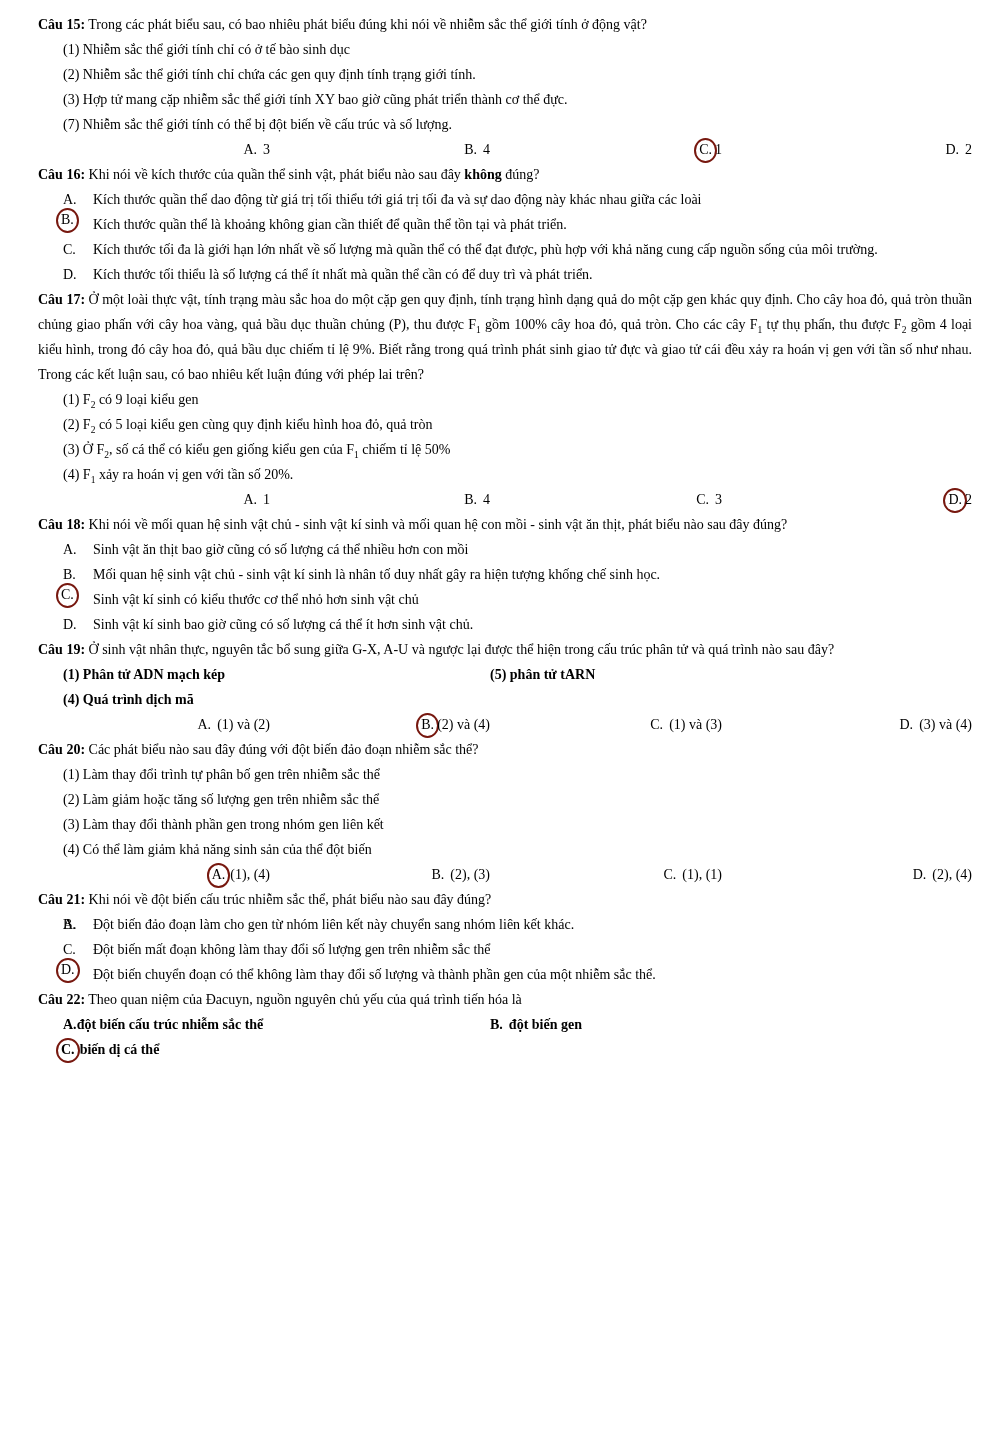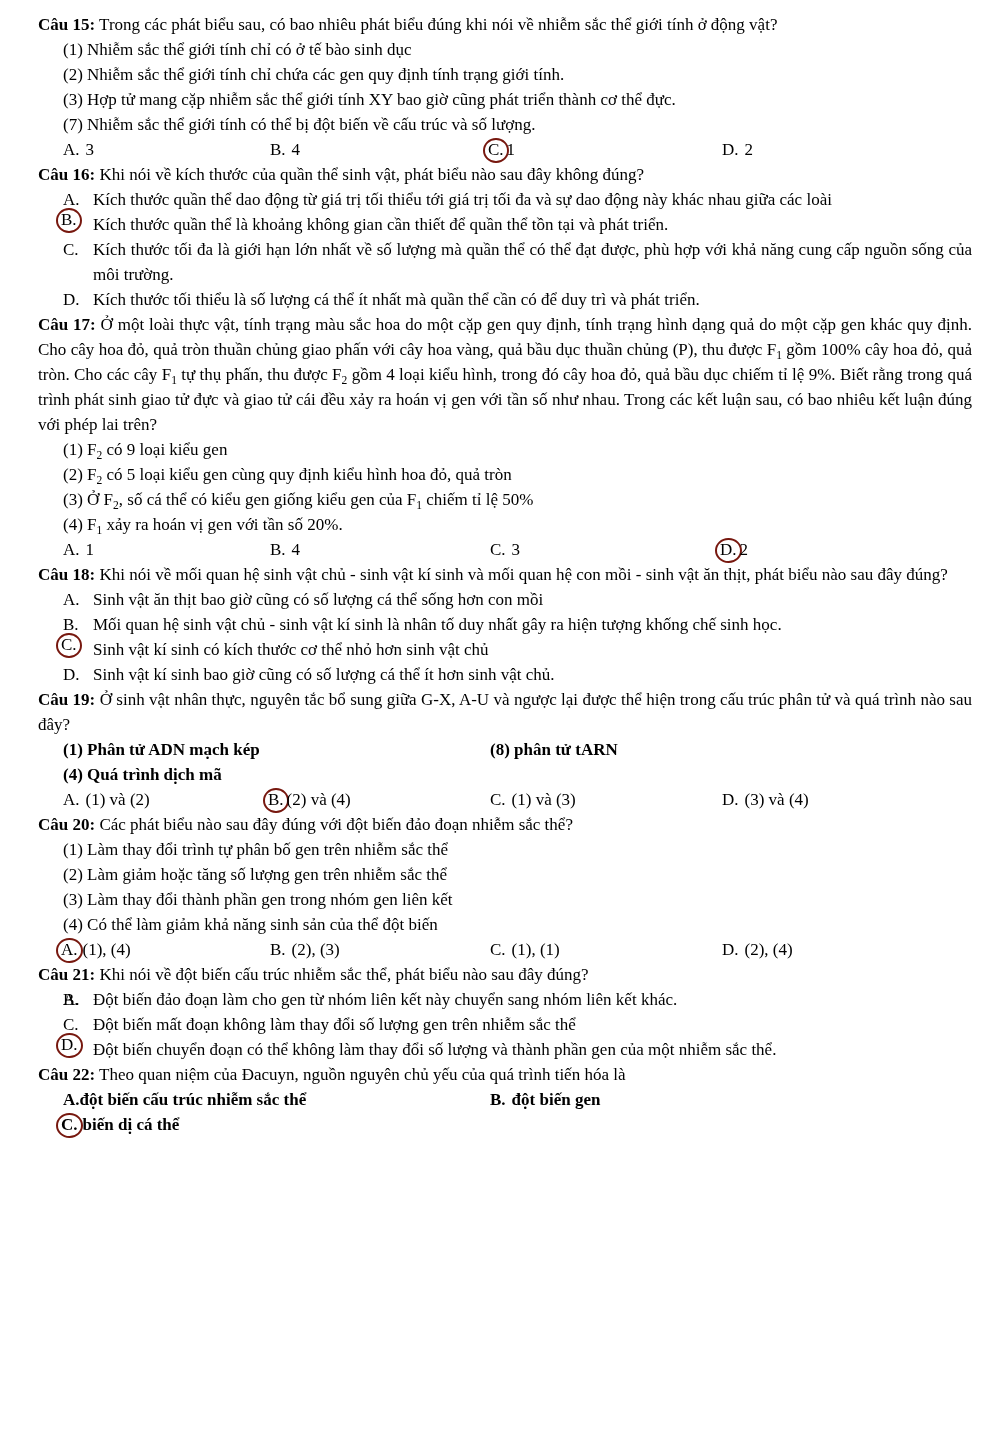--- a/index.html
+++ b/index.html
@@ -1,30 +1,30 @@
 <!DOCTYPE html>
 <html><head>
 <meta charset="utf-8">
 <style>
   html,body{margin:0;padding:0;background:#ffffff;}
   .page{
     width:1000px;min-height:1442px;box-sizing:border-box;
     padding:12px 28px 0 38px;
     font-family:"Liberation Serif","DejaVu Serif",serif;
-    font-size:17px;line-height:25px;color:#000;
+    font-size:14px;line-height:25px;color:#000;
   }
   .question{margin:0;}
   .stem{margin:0;text-align:justify;}
   .qlabel{font-weight:bold;}
-  .bold{font-weight:normal;}
+  .bold{font-weight:bold;}
   .statements{margin:0;}
   .statement{padding-left:25px;}
   .opt{position:relative;padding-left:55px;text-align:justify;}
   .opt-letter{position:absolute;left:25px;top:0;}
-  .ansrow{display:grid;grid-template-columns:207px 220px 232px 1fr;padding-left:25px;}
+  .ansrow{display:grid;grid-template-columns:207px 220px 232px 1fr;padding-left:25px;text-align:right;}
   .ltr{margin-right:6px;}
   .grid2{display:grid;grid-template-columns:427px 1fr;padding-left:25px;font-weight:bold;}
   .circled{
     display:inline-block;
     border:2.5px solid #77180f;
     border-radius:50%;
     padding:0 3px 1px 3px;
     margin:-4px -2px -4px -7px;
     line-height:20px;
   }
@@ -72,31 +72,31 @@
     <div class="ansrow">
       <span class="ans"><span class="ltr">A.</span><span>1</span></span>
       <span class="ans"><span class="ltr">B.</span><span>4</span></span>
       <span class="ans"><span class="ltr">C.</span><span>3</span></span>
       <span class="ans"><span class="ltr circled">D.</span><span>2</span></span>
     </div>
   </div>
 
   <div class="question">
     <p class="stem"><span class="qlabel">Câu 18:</span> <span>Khi nói về mối quan hệ sinh vật chủ  - sinh vật kí sinh và mối quan hệ con mồi  - sinh vật ăn thịt, phát biểu nào sau đây đúng?</span></p>
-    <div class="opt"><span class="opt-letter">A.</span><span>Sinh vật ăn thịt bao giờ cũng có số lượng cá thể sống hơn con mồi</span></div>
+    <div class="opt"><span class="opt-letter">A.</span><span>Sinh vật ăn thịt bao giờ cũng có số lượng cá thể nhiều hơn con mồi</span></div>
     <div class="opt"><span class="opt-letter">B.</span><span>Mối quan hệ sinh vật chủ - sinh vật kí sinh là nhân tố duy nhất gây ra hiện tượng khống chế sinh học.</span></div>
-    <div class="opt"><span class="opt-letter circled">C.</span><span>Sinh vật kí sinh có kích thước cơ thể nhỏ hơn sinh vật chủ</span></div>
+    <div class="opt"><span class="opt-letter circled">C.</span><span>Sinh vật kí sinh có kiểu thước cơ thể nhỏ hơn sinh vật chủ</span></div>
     <div class="opt"><span class="opt-letter">D.</span><span>Sinh vật kí sinh bao giờ cũng có số lượng cá thể ít hơn sinh vật chủ.</span></div>
   </div>
 
   <div class="question">
     <p class="stem"><span class="qlabel">Câu 19:</span> <span>Ở sinh vật nhân thực, nguyên tắc bổ sung giữa G-X, A-U và ngược lại được thể hiện trong cấu trúc phân tử và quá trình nào sau đây?</span></p>
     <div class="grid2">
       <span class="statement-cell">(1) Phân tử ADN mạch kép</span>
-      <span class="statement-cell">(8) phân tử tARN</span>
+      <span class="statement-cell">(5) phân tử tARN</span>
     </div>
     <div class="grid2">
       <span class="statement-cell">(4) Quá trình dịch mã</span>
     </div>
     <div class="ansrow">
       <span class="ans"><span class="ltr">A.</span><span>(1) và (2)</span></span>
       <span class="ans"><span class="ltr circled">B.</span><span>(2) và (4)</span></span>
       <span class="ans"><span class="ltr">C.</span><span>(1) và (3)</span></span>
       <span class="ans"><span class="ltr">D.</span><span>(3) và (4)</span></span>
     </div>

